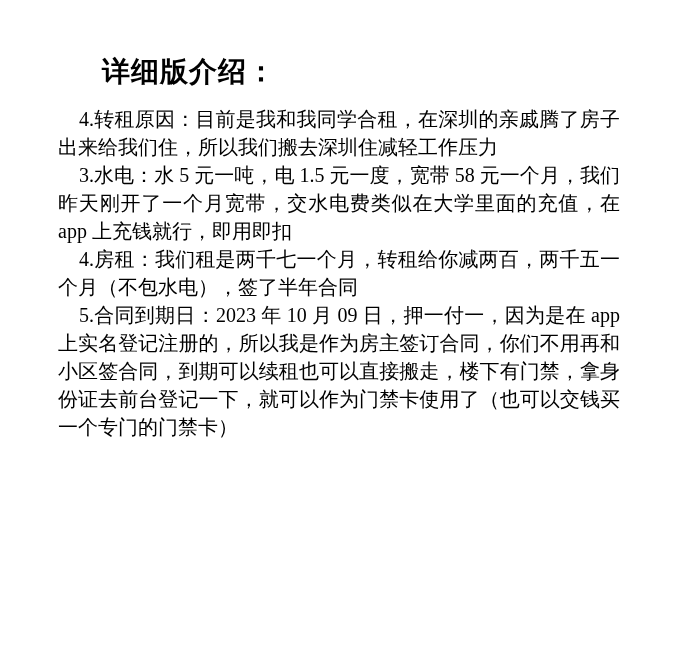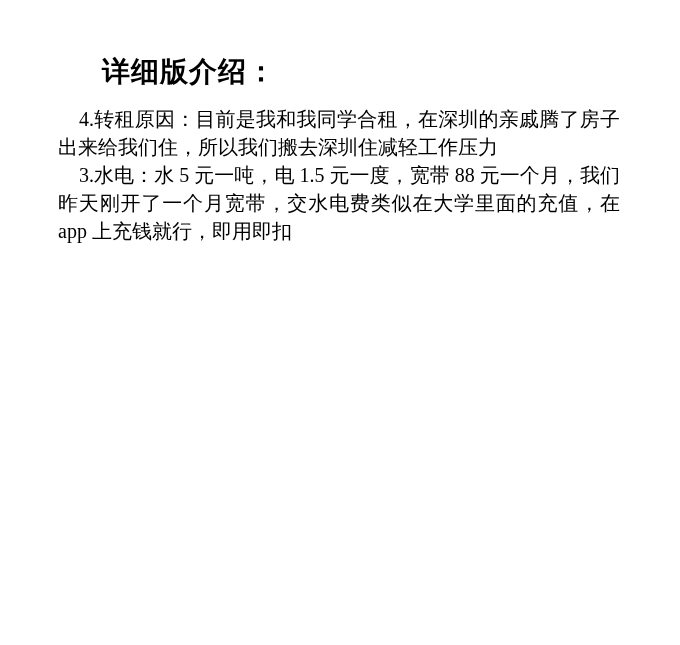--- a/index.html
+++ b/index.html
@@ -42,16 +42,18 @@
   </style>
 </head>
 <body>
 
 <div class="page">
   <h1 class="doc-title">详细版介绍：</h1>
 
   <p class="para">4.转租原因：目前是我和我同学合租，在深圳的亲戚腾了房子出来给我们住，所以我们搬去深圳住减轻工作压力</p>
 
 
-  <p class="para">3.水电：水 5 元一吨，电 1.5 元一度，宽带 88 元一个月，我们昨天刚开了一个月宽带，交水电费类似在大学里面的充值，在 app 上充钱就行，即用即扣</p>
+  <p class="para">3.水电：水 5 元一吨，电 1.5 元一度，宽带 58 元一个月，我们昨天刚开了一个月宽带，交水电费类似在大学里面的充值，在 app 上充钱就行，即用即扣</p>
 
+  <p class="para">4.房租：我们租是两千七一个月，转租给你减两百，两千五一个月（不包水电），签了半年合同</p>
 
+  <p class="para">5.合同到期日：2023 年 10 月 09 日，押一付一，因为是在 app 上实名登记注册的，所以我是作为房主签订合同，你们不用再和小区签合同，到期可以续租也可以直接搬走，楼下有门禁，拿身份证去前台登记一下，就可以作为门禁卡使用了（也可以交钱买一个专门的门禁卡）</p>
 </div>
 
 </body></html>

